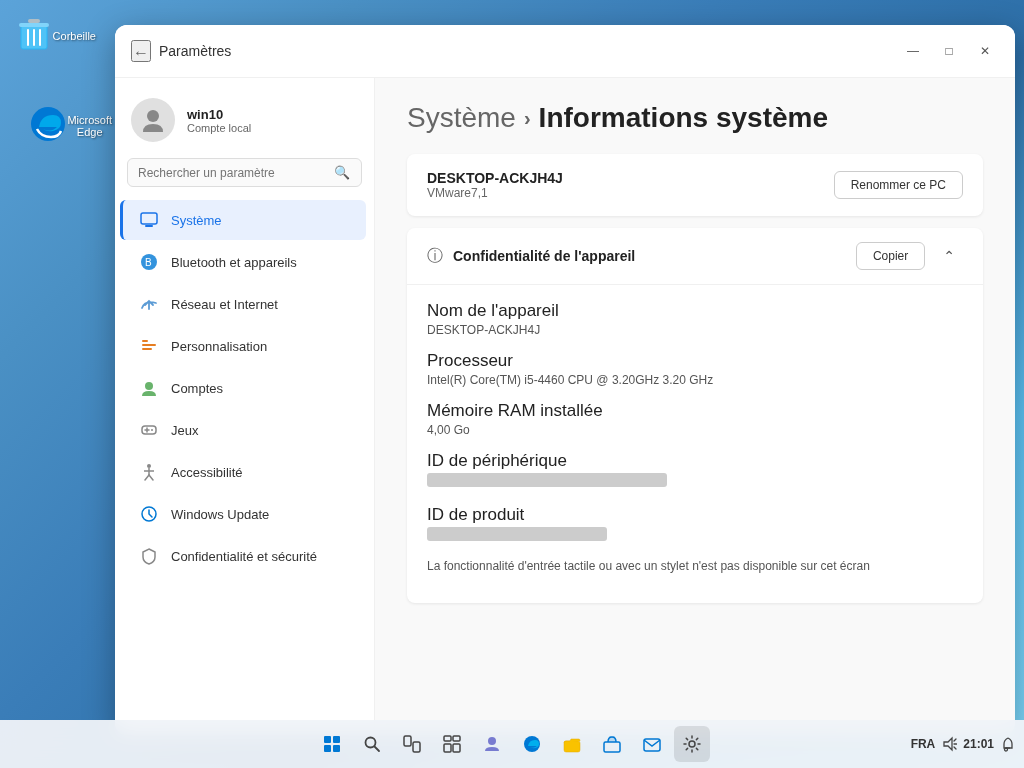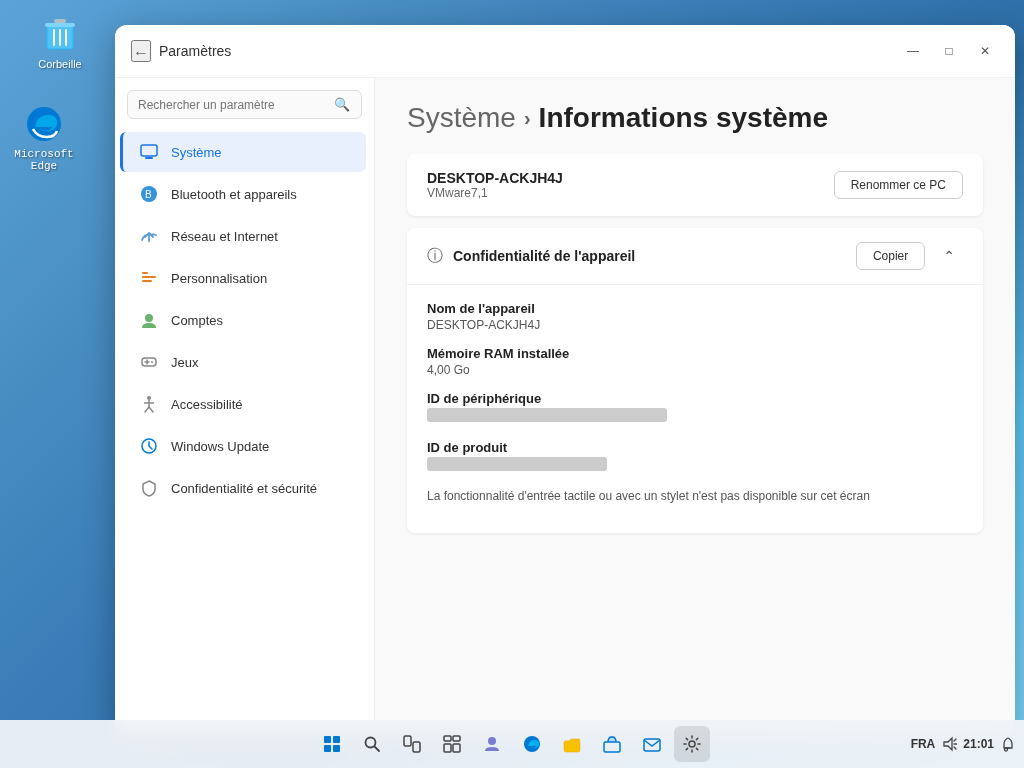--- a/index.html
+++ b/index.html
@@ -9,21 +9,21 @@
       overflow: hidden;
       font-family: 'Segoe UI', sans-serif;
       background: linear-gradient(135deg, #5ba3d9 0%, #4a90c4 20%, #3a7db8 40%, #2d6fa8 60%, #5bbfef 80%, #7dd4f5 100%);
       position: relative;
     }
 
     
     .desktop-icon {
       position: absolute;
       display: flex;
-      flex-direction: column;
+      flex-direction: row;
       align-items: center;
       cursor: pointer;
       width: 80px;
       padding: 4px;
       justify-content: flex-end;
     }
     .desktop-icon .icon-img {
       width: 40px;
       height: 40px;
       margin-bottom: 4px;
@@ -39,22 +39,21 @@
     .recycle-icon {
       position: absolute;
       top: 10px;
       left: 20px;
     }
 
     
     .edge-icon {
       position: absolute;
       top: 100px;
-      left: 4px;
-      font-family: Liberation Mono, monospace;
+      left: 36px;
     }
 
     
     .settings-window {
       position: absolute;
       top: 25px;
       left: 115px;
       width: 900px;
       height: 710px;
       background: white;
@@ -280,21 +279,21 @@
       background: none;
       border: none;
       cursor: pointer;
       font-size: 14px;
       color: #555;
       padding: 4px 8px;
     }
 
     .specs-content { padding: 16px 20px; }
     .spec-row { margin-bottom: 14px; }
-    .spec-label { font-size: 13px; font-weight: 700; color: #222; margin-bottom: 2px; }
+    .spec-label { font-size: 17px; font-weight: 400; color: #222; margin-bottom: 2px; }
     .spec-value { font-size: 12px; color: #555; }
     .spec-value.blurred {
       color: #ccc;
       background: #ccc;
       border-radius: 3px;
       display: inline-block;
       height: 14px;
       width: 200px;
     }
 
@@ -378,20 +377,32 @@
       <button class="win-ctrl minimize">—</button>
       <button class="win-ctrl maximize">□</button>
       <button class="win-ctrl close">✕</button>
     </div>
   </div>
 
   <div class="main-content">
 
     <div class="sidebar">
 
+      <div class="user-section">
+        <div class="user-avatar">
+          <svg viewBox="0 0 28 28" fill="#888">
+            <circle cx="14" cy="10" r="6"></circle>
+            <path d="M4 26 Q4 18 14 18 Q24 18 24 26"></path>
+          </svg>
+        </div>
+        <div class="user-info">
+          <div class="user-name">win10</div>
+          <div class="user-type">Compte local</div>
+        </div>
+      </div>
 
       <div class="search-box">
         <input type="text" placeholder="Rechercher un paramètre" style="">
         <span class="search-icon">🔍</span>
       </div>
 
       <div class="nav-item active">
         <div class="nav-icon">
           <svg width="18" height="18" viewBox="0 0 18 18">
               <rect x="1" y="2" width="16" height="11" rx="2" fill="none" stroke="#1a73e8" stroke-width="1.5"></rect>
@@ -511,20 +522,24 @@
           <button class="copy-btn">Copier</button>
           <button class="chevron-btn">⌃</button>
         </div>
         <div class="specs-content">
 
           <div class="spec-row">
             <div class="spec-label">Nom de l'appareil</div>
             <div class="spec-value">DESKTOP-ACKJH4J</div>
           </div>
 
+          <div class="spec-row">
+            <div class="spec-label">Processeur</div>
+            <div class="spec-value">Intel(R) Core(TM) i5-4460  CPU @ 3.20GHz   3.20 GHz</div>
+          </div>
 
           <div class="spec-row">
             <div class="spec-label">Mémoire RAM installée</div>
             <div class="spec-value">4,00 Go</div>
           </div>
 
           <div class="spec-row">
             <div class="spec-label">ID de périphérique</div>
             <div class="spec-value blurred" style="width:240px;"></div>
           </div>

